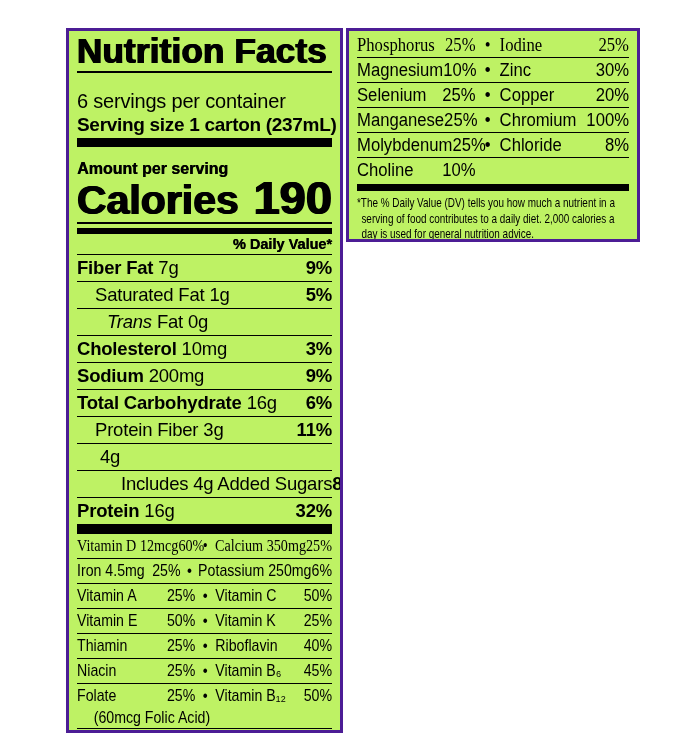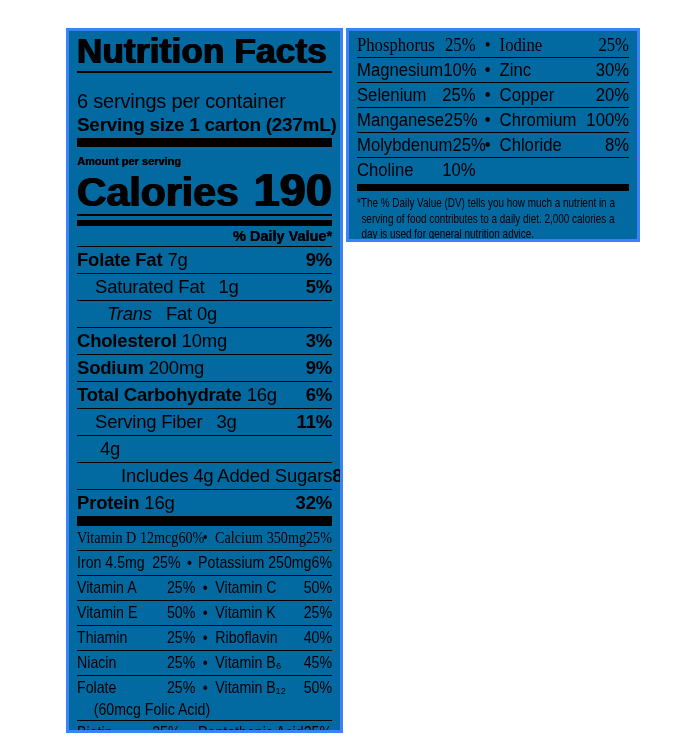--- a/index.html
+++ b/index.html
@@ -10,22 +10,22 @@
   body {
     position: relative;
     width: 692px;
     height: 749px;
     font-family: "Liberation Sans", "DejaVu Sans", sans-serif;
     color: #000;
     overflow: hidden;
   }
   .panel {
     position: absolute;
-    background: #0369a1;
-    border: 3px solid #3b82f6;
+    background: #bef264;
+    border: 3px solid #4c1d95;
     box-sizing: border-box;
     overflow: hidden;
   }
   .panel-main {
     left: 66px; top: 28px;
     width: 277px; height: 705px;
     padding: 0 8px;
   }
   .panel-side {
     left: 346px; top: 28px;
@@ -52,22 +52,22 @@
   .serving-size {
     font-size: 19px;
     font-weight: bold;
     line-height: 23px;
     letter-spacing: -0.3px;
     white-space: nowrap;
   }
   .bar { background: #000; }
   .bar-header { height: 9px; margin-top: 2px; }
   .amount-per-serving {
-    margin-top: 7px;
-    font-size: 11px;
+    margin-top: 15px;
+    font-size: 16px;
     font-weight: bold;
     line-height: 14px;
     text-shadow: 0.4px 0 currentColor;
   }
   .calories-row {
     display: flex;
     justify-content: space-between;
     align-items: flex-end;
     height: 44px;
   }
@@ -103,21 +103,21 @@
     height: 26px;
     letter-spacing: -0.2px;
     white-space: nowrap;
   }
   .n-left { display: flex; }
   .n-bold { font-weight: bold; }
   .n-italic { font-style: italic; margin-left: 12px; }
   .n-amount { margin-left: 5px; }
   .n-amount:empty { margin-left: 0; }
   .n-dv { font-weight: bold; }
-  .ind-1 { padding-left: 18px; gap: 9px; }
+  .ind-1 { padding-left: 18px; }
   .ind-2 { padding-left: 44px; justify-content: flex-end; }
 
   .bar-vitamins { height: 10px; }
 
   
   .v-row { border-top: 1px solid #000; }
   .v-row.first { border-top: none; font-family: Liberation Serif, serif; }
   .v-scale {
     width: 120%;
     transform: scaleX(0.8333);
@@ -180,21 +180,21 @@
   <div class="calories-row">
     <span class="calories-word">Calories</span>
     <span class="calories-num">190</span>
   </div>
   <div class="rule-cal"></div>
   <div class="bar bar-mid"></div>
   <div class="dv-header">% Daily Value*</div>
 
   <div class="n-row">
     <span class="n-left">
-        <span class="n-bold">Folate Fat</span>
+        <span class="n-bold">Fiber Fat</span>
         <span class="n-amount">7g</span>
       </span>
     <span class="n-dv">9%</span>
   </div>
   <div class="n-row">
     <span class="n-left ind-1">
         <span>Saturated Fat</span>
         <span class="n-amount">1g</span>
       </span>
     <span class="n-dv">5%</span>
@@ -222,21 +222,21 @@
   </div>
   <div class="n-row">
     <span class="n-left">
         <span class="n-bold">Total Carbohydrate</span>
         <span class="n-amount">16g</span>
       </span>
     <span class="n-dv">6%</span>
   </div>
   <div class="n-row">
     <span class="n-left ind-1">
-        <span>Serving Fiber</span>
+        <span>Protein Fiber</span>
         <span class="n-amount">3g</span>
       </span>
     <span class="n-dv">11%</span>
   </div>
   <div class="n-row">
     <span class="n-left ind-1">
         <span class="n-amount">4g</span>
       </span>
     <span class="n-dv"></span>
   </div>

